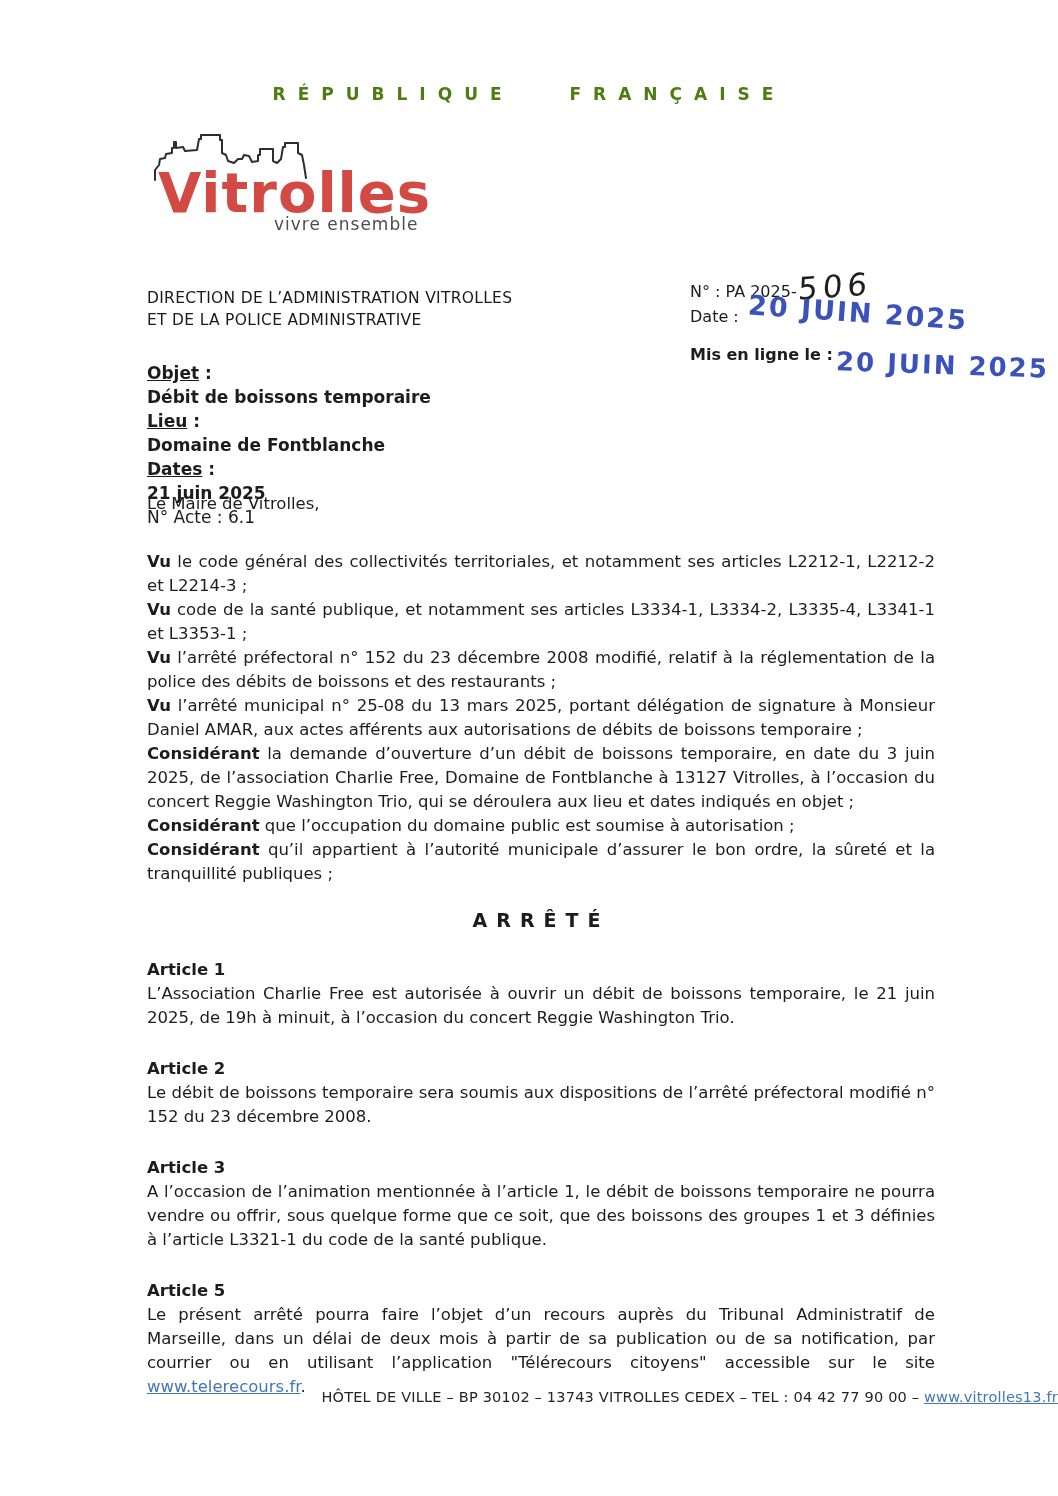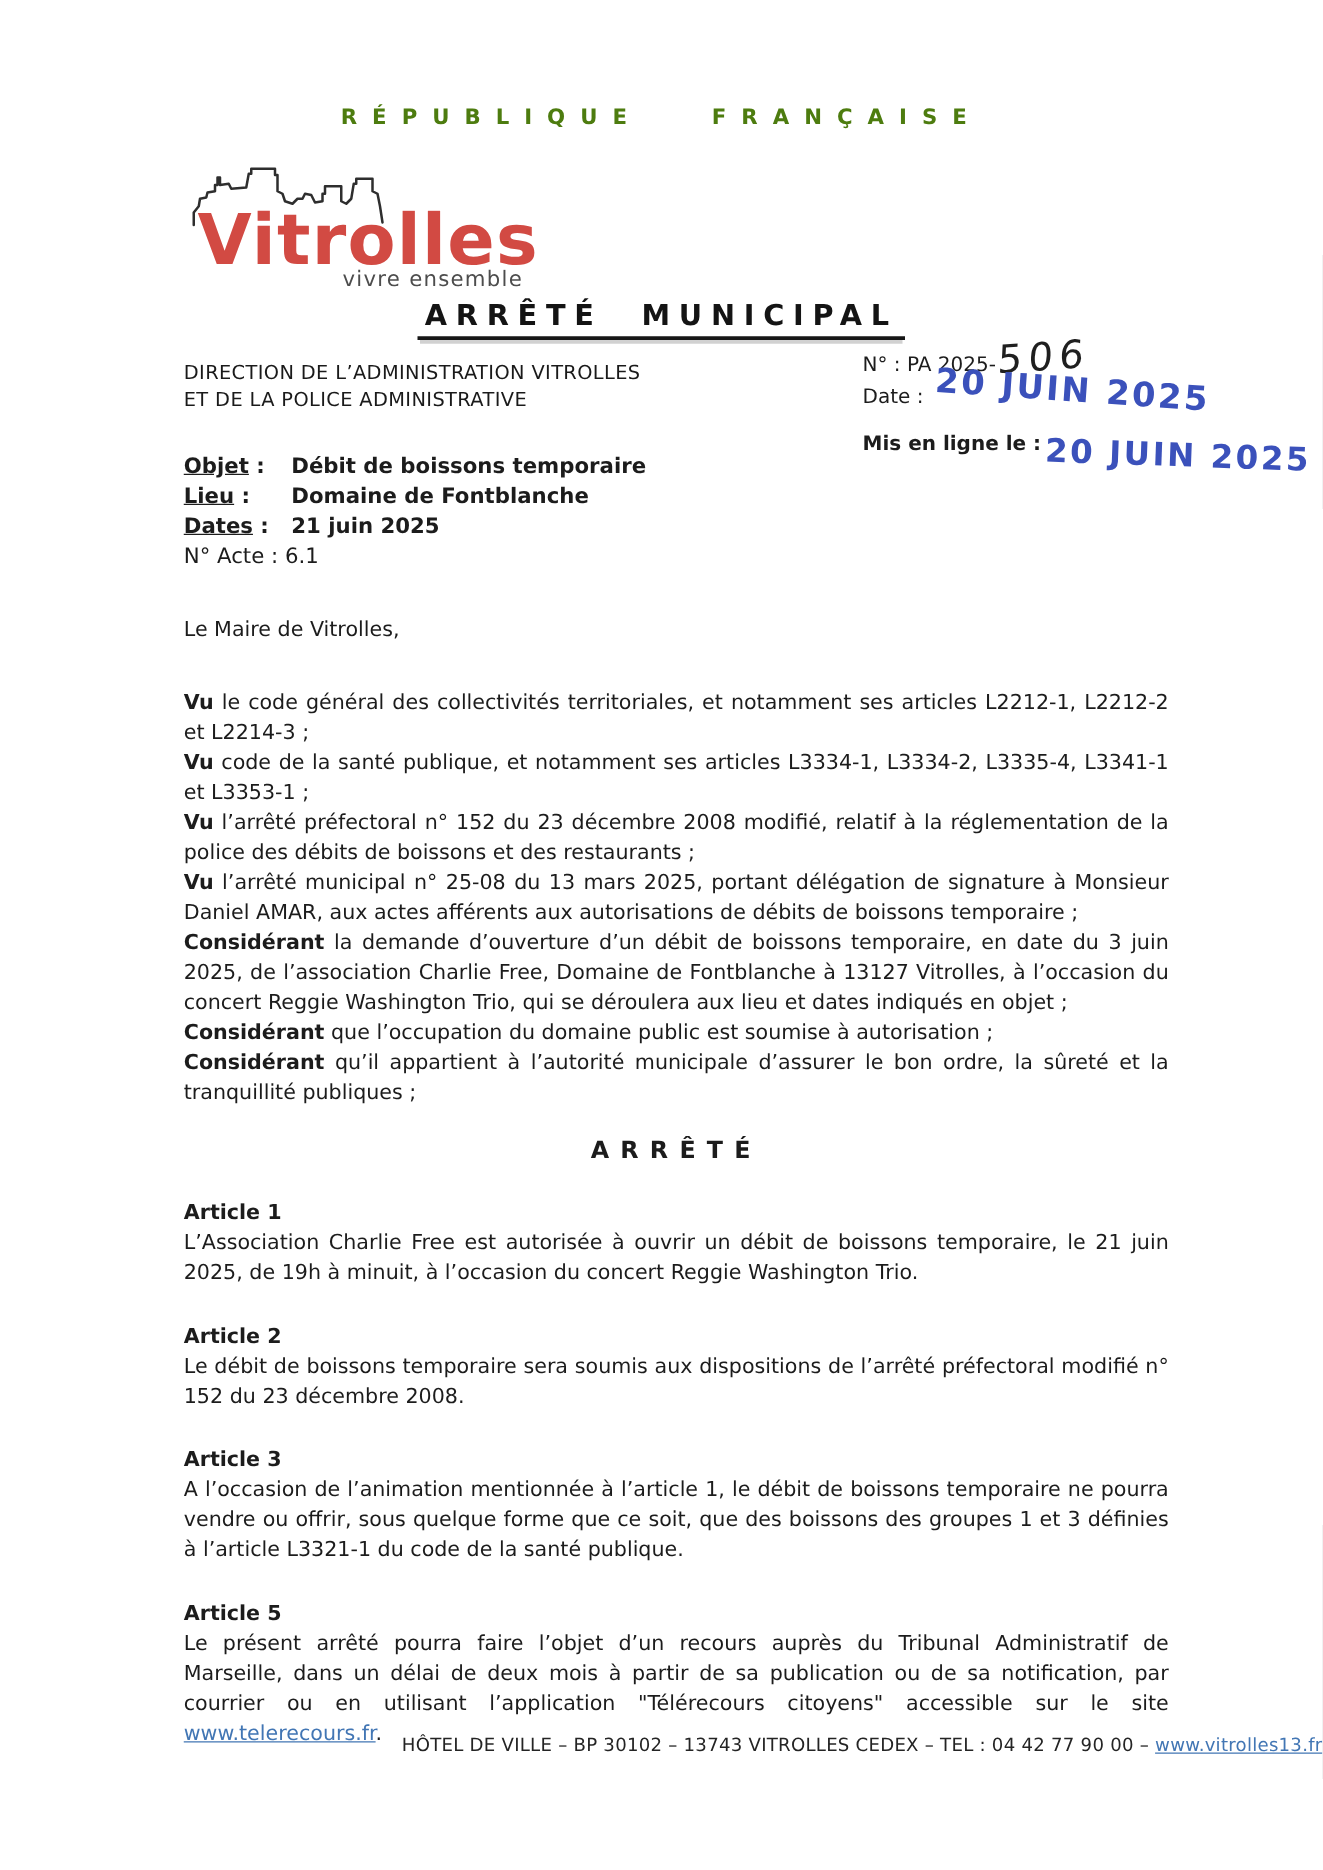--- a/index.html
+++ b/index.html
@@ -63,21 +63,21 @@
     color:#3b51bb;
     font-weight:700;
     font-family:"DejaVu Sans",sans-serif;
     letter-spacing:2px;
     white-space:nowrap;
   }
   .stamp1{top:297px;left:748px;font-size:27px;transform:rotate(4deg);}
   .stamp2{top:350px;left:836px;font-size:26px;transform:rotate(2deg);}
   
   .meta-block{position:absolute;top:361px;left:147px;font-size:17px;line-height:24px;}
-  .meta-row{display:flex;}
+  .meta-row{display:flex;flex-direction:column;}
   .meta-label{font-weight:700;width:86px;}
   .meta-label u{text-decoration:underline;}
   .meta-value{font-weight:700;}
   .meta-acte{font-weight:400;}
   
   .body{
     position:absolute;top:492px;left:147px;width:788px;
     font-size:16.5px;line-height:24px;
     text-align:justify;
   }
@@ -108,23 +108,20 @@
   <div class="republique">RÉPUBLIQUE FRANÇAISE</div>
 
   <div class="logo">
     <svg class="logo-skyline" width="170" height="52" viewBox="0 0 170 52">
       <path d="M3,50 L3,40 L7,35 L8,29 L13,28 L14,24 L20,23 L20,18 L22,18 L22,12 L24,12 L24,18 L31,17 L33,21 L45,20 L47,9 L49,9 L49,5 L68,5 L68,10 L70,10 L70,23 L74,25 L76,31 L82,33 L86,29 L90,29 L92,25 L97,26 L100,32 L106,31 L106,25 L108,25 L108,19 L121,19 L121,31 L125,33 L129,29 L131,17 L133,17 L133,13 L146,13 L146,23 L150,25 L152,35 L154,48" fill="none" stroke="#2e2e2e" stroke-width="2" stroke-linejoin="round" stroke-linecap="round"></path>
     </svg>
     <div class="logo-name">Vitrolles</div>
     <div class="logo-tagline">vivre ensemble</div>
   </div>
 
-  <div class="doc-title-wrap">
-    <span class="doc-title">ARRÊTÉ MUNICIPAL</span>
-  </div>
 
   <div class="direction">
     <div>DIRECTION DE L’ADMINISTRATION VITROLLES</div>
     <div>ET DE LA POLICE ADMINISTRATIVE</div>
   </div>
 
   <div class="num-line">N° : PA 2025-</div>
   <div class="num-hand">506</div>
   <div class="date-line">Date :</div>
   <div class="stamp stamp1">20 JUIN 2025</div>

